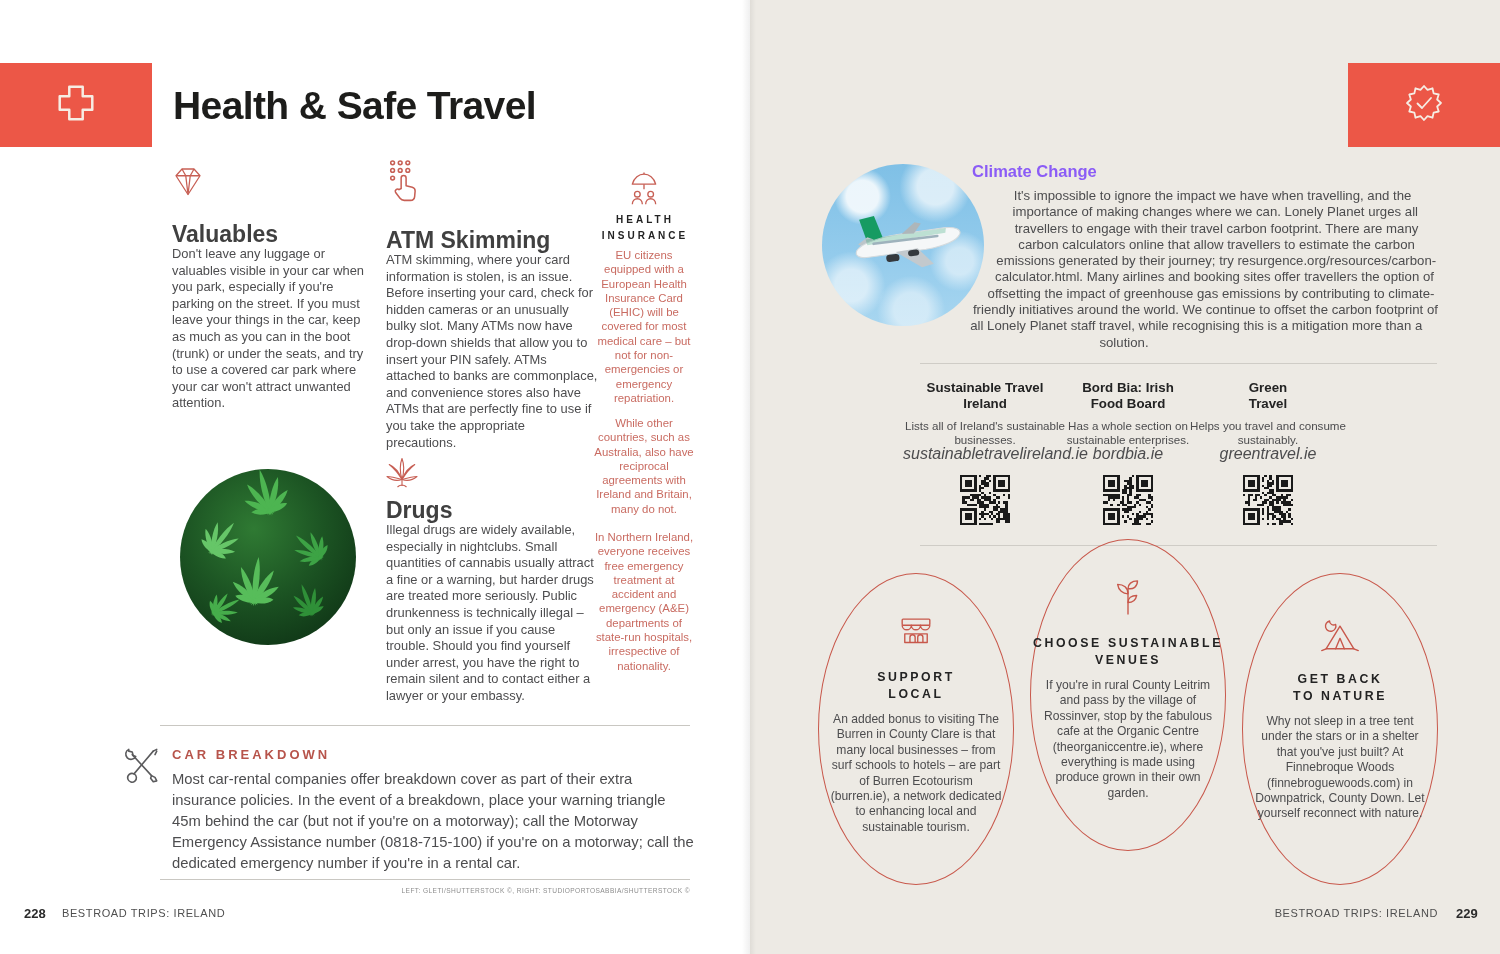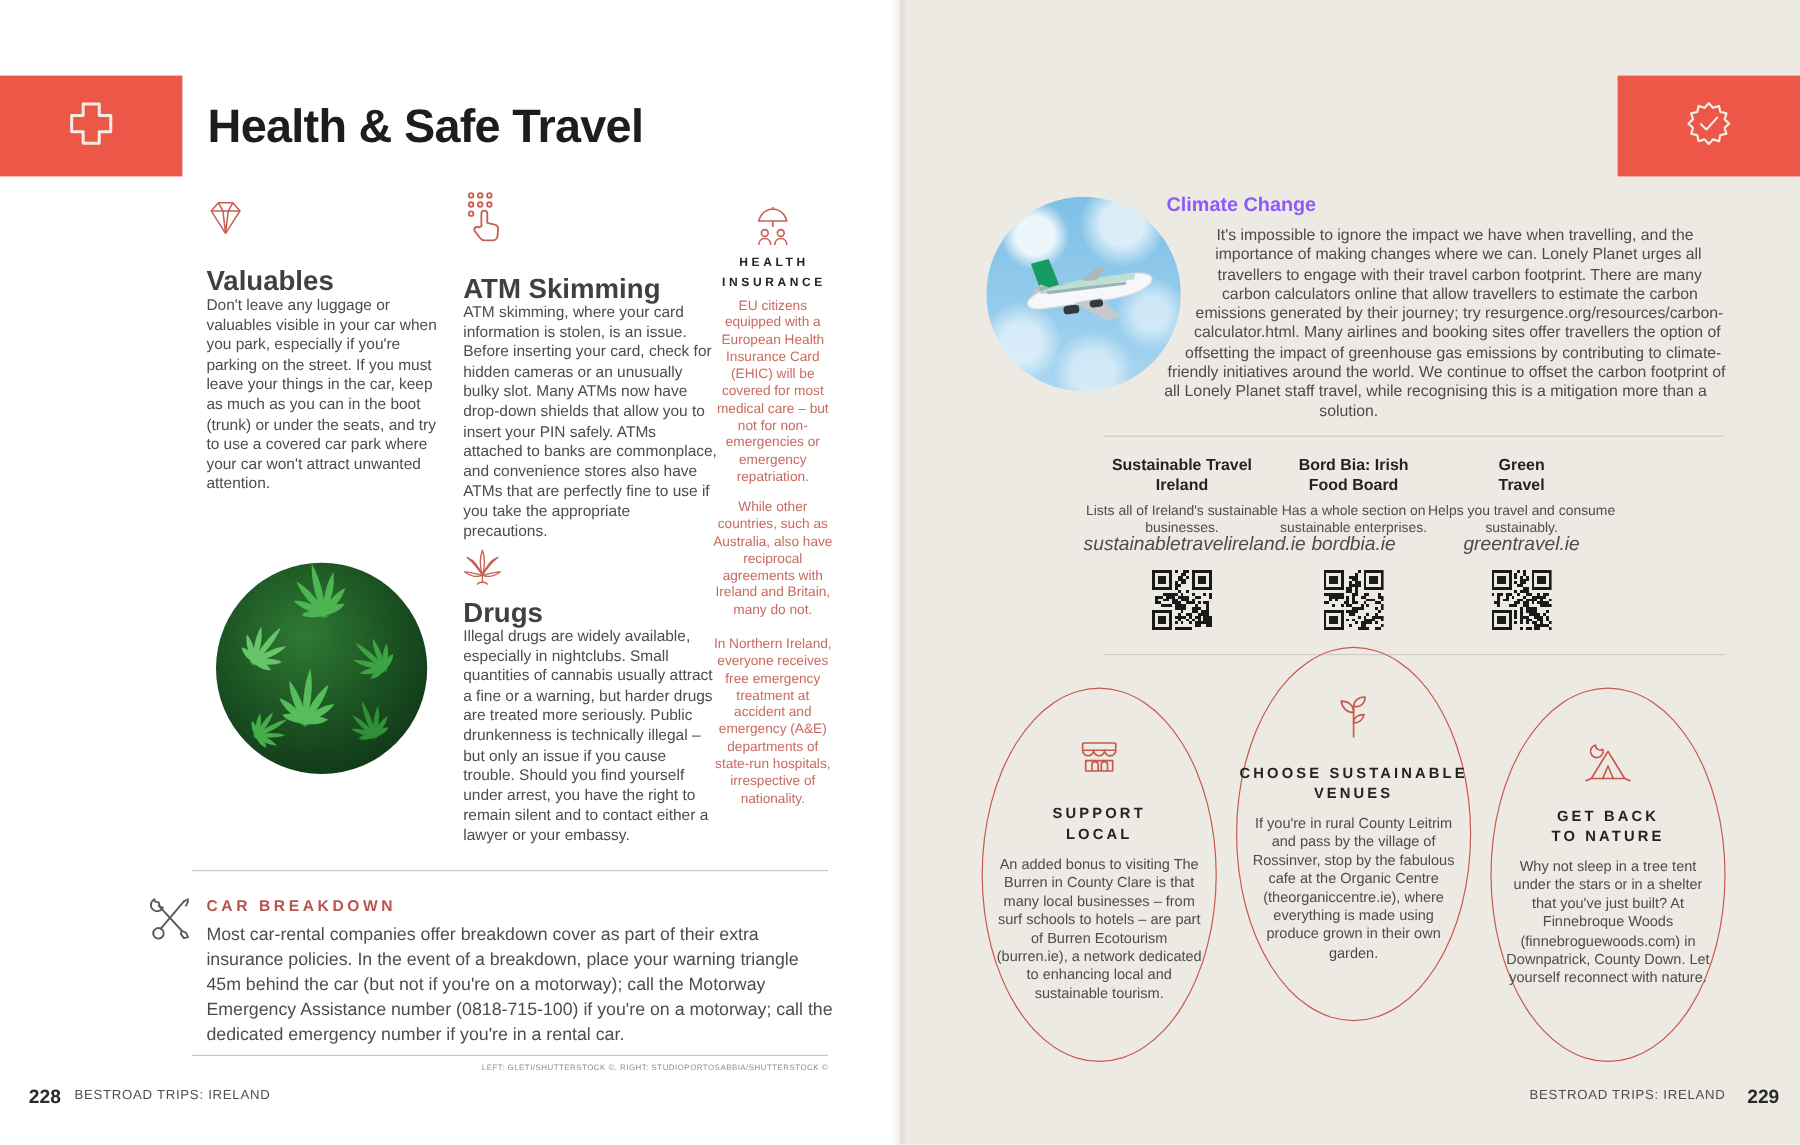--- a/index.html
+++ b/index.html
@@ -25,21 +25,21 @@
     text-align:center; line-height:16px; white-space:pre-line; }
   .ins-p { font-size:11.4px; line-height:14.3px; color:#c96b61; text-align:center; }
 
   .rule { height:1px; background:#c9c7c2; }
   .rule-w { height:1px; background:#cfccc6; }
 
   .bd-label { font-size:13px; font-weight:700; letter-spacing:3px; color:#b7544b; }
   .bd-body { font-size:14.8px; line-height:21px; color:#4d4d4f; }
   .credits { font-size:6.6px; letter-spacing:0.4px; color:#8d8d8d; text-align:right; }
 
-  .foot-num { font-size:16px; font-weight:700; color:#2b2b2b; }
+  .foot-num { font-size:13px; font-weight:700; color:#2b2b2b; }
   .foot-label { font-size:11px; letter-spacing:0.6px; color:#4f4f4f; }
 
   .photo-circle { border-radius:50%; overflow:hidden; }
   .photo-cannabis { background:radial-gradient(circle at 42% 34%, #2f7a33 0%, #1c5423 45%, #123c19 75%, #0d2f14 100%); position:relative; }
   .photo-plane { width:162px; height:162px; float:left; shape-outside:circle(52%);
     margin:6px 12px 0 12px; border-radius:50%; position:relative; overflow:hidden;
     background:
       radial-gradient(circle at 25% 20%, rgba(255,255,255,0.85) 0 9%, rgba(255,255,255,0) 16%),
       radial-gradient(circle at 70% 14%, rgba(255,255,255,0.7) 0 10%, rgba(255,255,255,0) 20%),
       radial-gradient(circle at 85% 60%, rgba(255,255,255,0.55) 0 8%, rgba(255,255,255,0) 18%),

